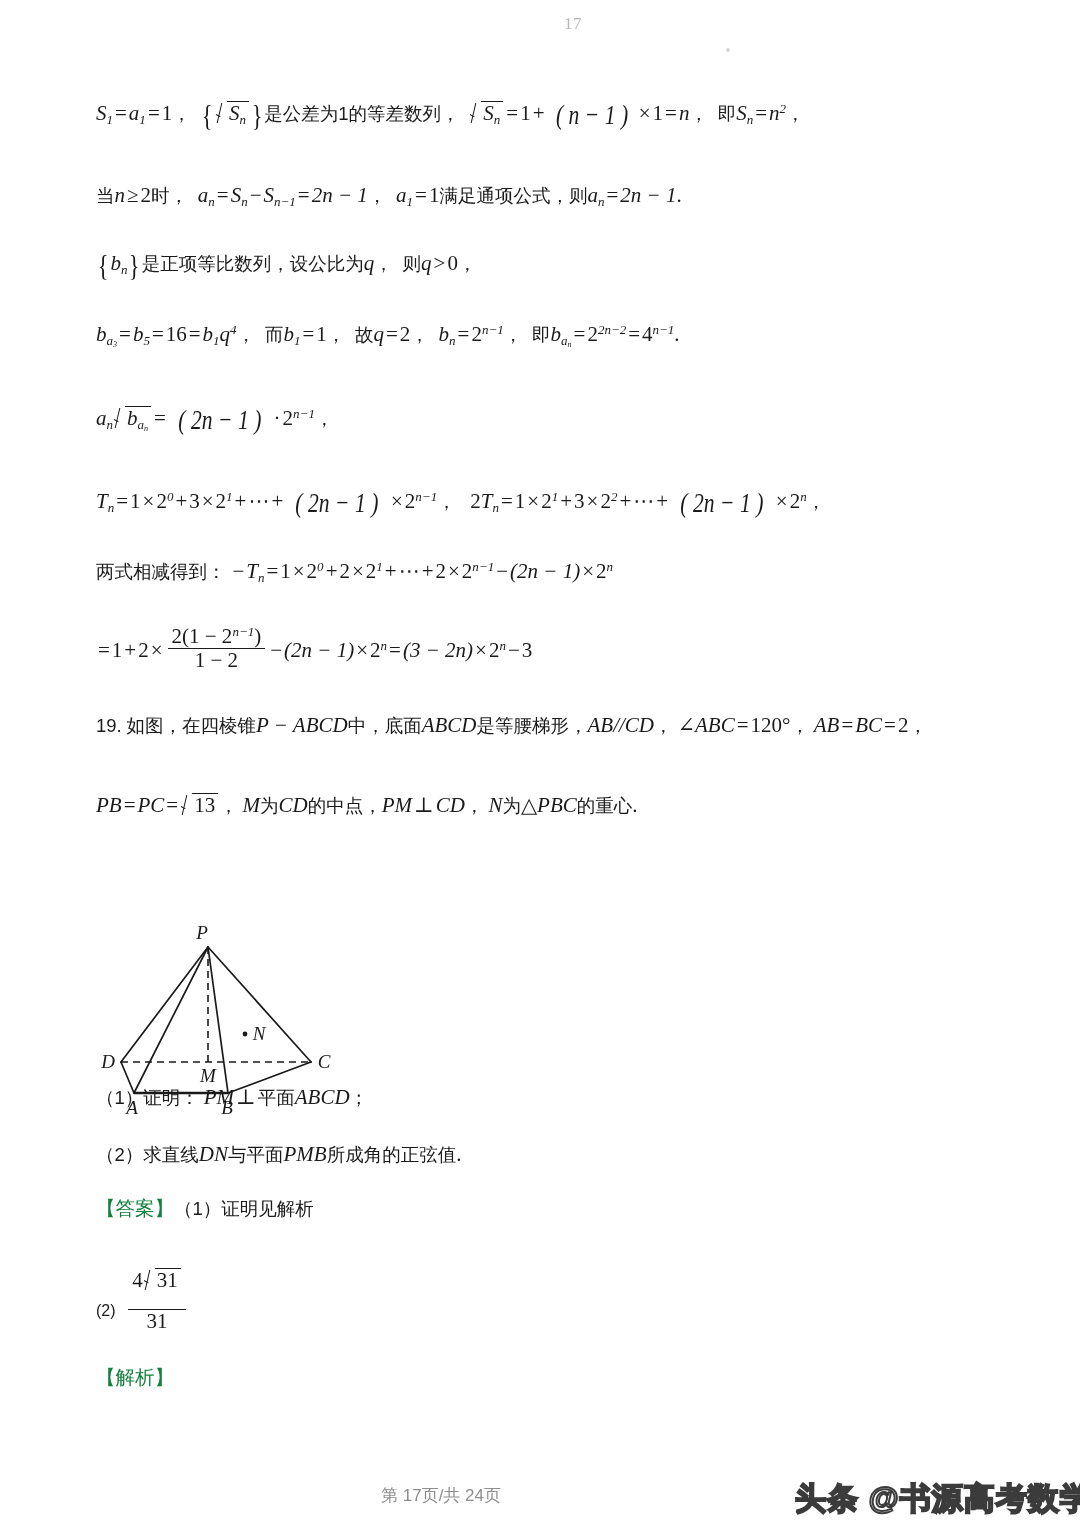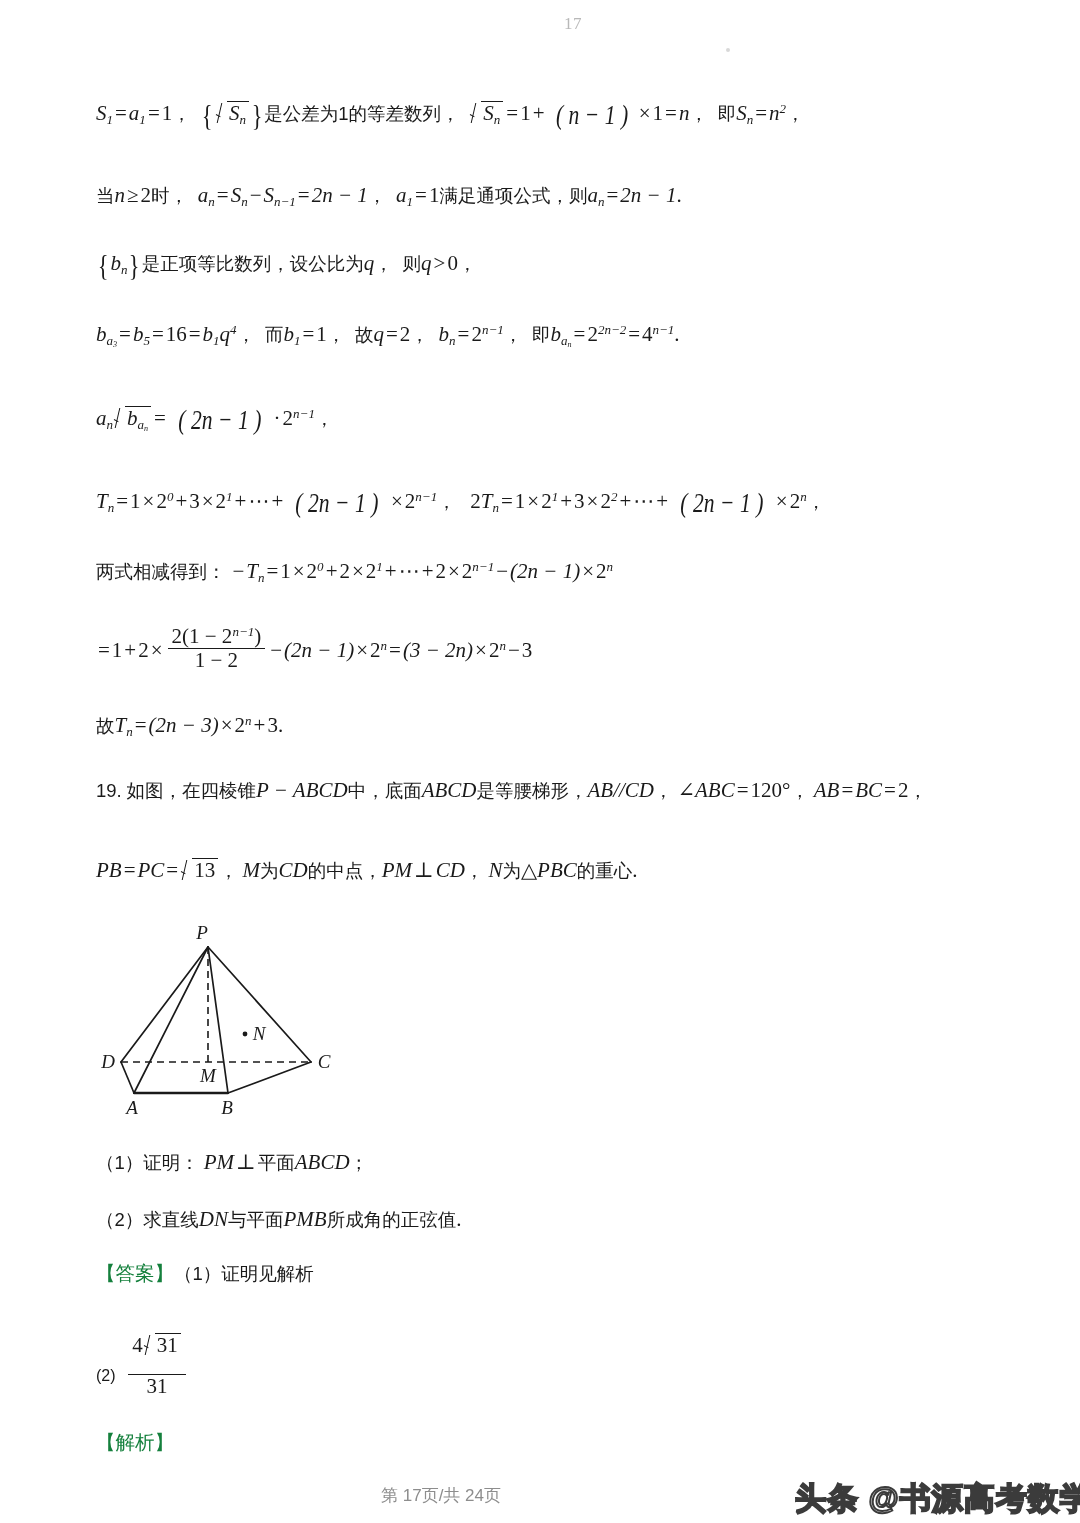--- a/index.html
+++ b/index.html
@@ -242,23 +242,20 @@
     </div>
 
     <div class="blk mathline">
       <span class="cn">两式相减得到：</span>&nbsp;<span class="mo">−</span><span class="mi"><span>T</span><sub>n</sub></span><span class="mo">=</span><span class="mn">1</span><span class="mo">×</span><span class="mn"><span>2</span><sup class="up">0</sup></span><span class="mo">+</span><span class="mn">2</span><span class="mo">×</span><span class="mn"><span>2</span><sup class="up">1</sup></span><span class="mo">+</span><span class="mn">⋯</span><span class="mo">+</span><span class="mn">2</span><span class="mo">×</span><span class="mn"><span>2</span><sup>n−1</sup></span><span class="mo">−</span><span class="mi">(2n − 1)</span><span class="mo">×</span><span class="mn"><span>2</span><sup>n</sup></span>
     </div>
 
     <div class="blk mathline">
       <span class="mo">=</span><span class="mn">1</span><span class="mo">+</span><span class="mn">2</span><span class="mo">×</span><span class="frac"><span class="num mn"><span>2(1 − 2</span><sup>n−1</sup><span>)</span></span><span class="den mn">1 − 2</span></span><span class="mo">−</span><span class="mi">(2n − 1)</span><span class="mo">×</span><span class="mn"><span>2</span><sup>n</sup></span><span class="mo">=</span><span class="mi">(3 − 2n)</span><span class="mo">×</span><span class="mn"><span>2</span><sup>n</sup></span><span class="mo">−</span><span class="mn">3</span>
     </div>
 
-    <div class="blk mathline">
-      <span class="cn">故</span><span class="mi"><span>T</span><sub>n</sub></span><span class="mo">=</span><span class="mi">(2n − 3)</span><span class="mo">×</span><span class="mn"><span>2</span><sup>n</sup></span><span class="mo">+</span><span class="mn">3</span><span class="mn">.</span>
-    </div>
 
     <div class="blk mathline tight">
       <span class="cn">19.</span>&nbsp;<span class="cn">如图，在四棱锥</span><span class="mi">P − ABCD</span><span class="cn">中，底面</span><span class="mi">ABCD</span><span class="cn">是等腰梯形，</span><span class="mi">AB//CD</span><span class="cn">，</span>&nbsp;<span class="mi">∠ABC</span><span class="mo">=</span><span class="mn">120°</span><span class="cn">，</span>&nbsp;<span class="mi">AB</span><span class="mo">=</span><span class="mi">BC</span><span class="mo">=</span><span class="mn">2</span><span class="cn">，</span>
     </div>
 
     <div class="blk mathline">
       <span class="mi">PB</span><span class="mo">=</span><span class="mi">PC</span><span class="mo">=</span><span class="rad"><span class="radbody mn">13</span></span><span class="cn">，</span>&nbsp;<span class="mi">M</span><span class="cn">为</span><span class="mi">CD</span><span class="cn">的中点，</span><span class="mi">PM</span><span class="mo">⊥</span><span class="mi">CD</span><span class="cn">，</span>&nbsp;<span class="mi">N</span><span class="cn">为</span><span class="mi">△PBC</span><span class="cn">的重心</span><span class="mn">.</span>
     </div>
 
     <div style="height:210px"></div>

